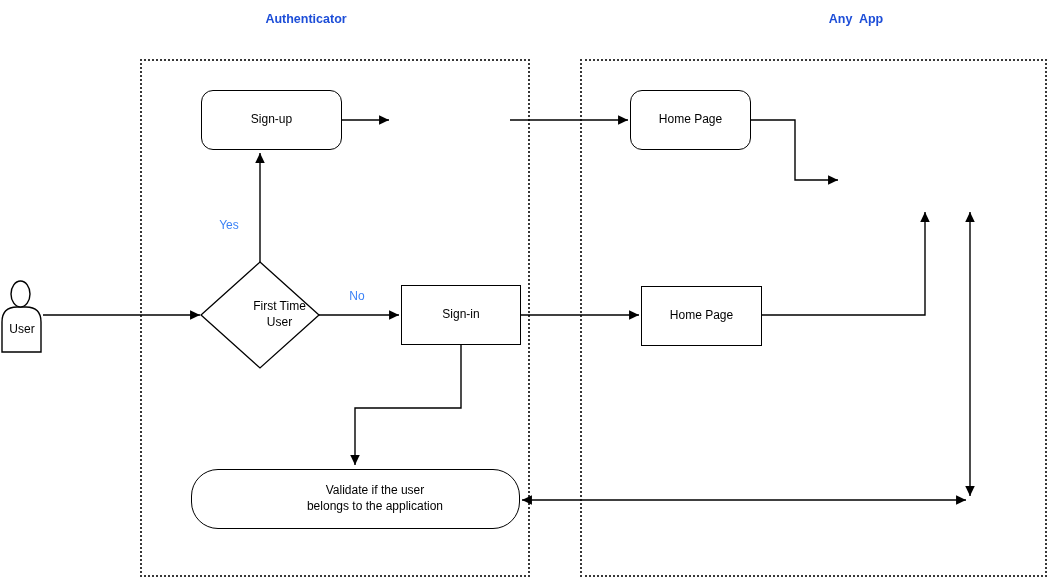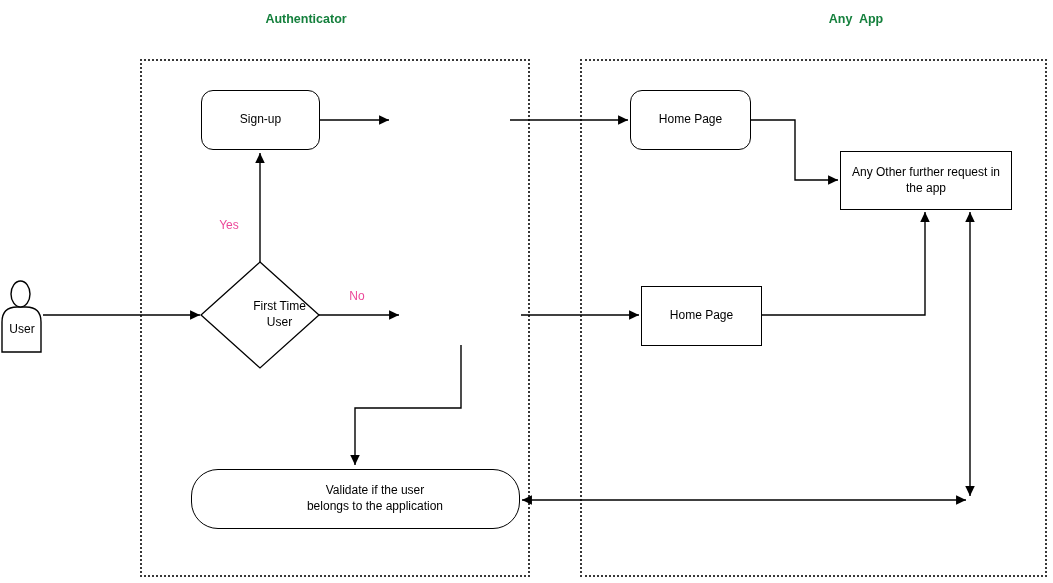--- a/index.html
+++ b/index.html
@@ -6,32 +6,32 @@
   * { box-sizing:border-box; }
   .canvas {
     position:relative; width:1053px; height:583px; background:#ffffff;
     font-family:"Liberation Sans", sans-serif; color:#000000; overflow:hidden;
   }
   .container-frame {
     position:absolute; border:2px dotted #383838; background:transparent;
   }
   .lane-title {
     position:absolute; transform:translateX(-50%);
-    font-size:12.5px; font-weight:bold; white-space:pre; color:#15803d;
+    font-size:12.5px; font-weight:bold; white-space:pre; color:#1d4ed8;
   }
   .edges-svg { position:absolute; left:0; top:0; width:1053px; height:583px; }
   .node {
     position:absolute; display:flex; align-items:center; justify-content:center;
     text-align:center; border:1.5px solid #000; background:#fff;
     font-size:12px; line-height:1.3; padding:0 2px;
   }
   .rounded { border-radius:12px; }
   .edge-label {
     position:absolute; transform:translate(-50%,-50%);
-    font-size:12px; background:#fff; padding:0 2px; color:#ec4899;
+    font-size:12px; background:#fff; padding:0 2px; color:#3b82f6;
   }
   .multiline span { display:block;margin-left:39px; }
   .actor-label {
     position:absolute; left:2px; top:322px; width:40px; text-align:center;
     font-size:12px; color:#000;
   }
 </style>
 </head>
 <body>
 
@@ -67,40 +67,40 @@
       <path d="M521,315 L639,315" marker-end="url(#arrow)"></path>
       <path d="M762,315 L925,315 L925,212" marker-end="url(#arrow)"></path>
       <path d="M461,345 L461,408 L355,408 L355,465" marker-end="url(#arrow)"></path>
       <path d="M522,500 L966,500" marker-start="url(#arrow)" marker-end="url(#arrow)"></path>
       <path d="M970,212 L970,496" marker-start="url(#arrow)" marker-end="url(#arrow)"></path>
     </g>
   </svg>
 
   <div class="actor-label">User</div>
 
-  <div class="node rounded" style="left:201px; top:90px; width:119px; height:60px;">
+  <div class="node rounded" style="left:201px; top:90px; width:141px; height:60px;">
     <span>Sign-up</span>
   </div>
 
 
   <div class="node rounded" style="left:630px; top:90px; width:121px; height:60px;">
     <span>Home Page</span>
   </div>
 
-  <div class="node" style="left:840px; top:151px; width:172px; height:59px;">
-    <span>Any Other further request in the app</span>
-  </div>
 
   <div class="node multiline" style="left:204px; top:292px; width:112px; height:46px; border:none; background:transparent;">
     <div>
       <span>First Time</span>
       <span>User</span>
     </div>
   </div>
 
+  <div class="node" style="left:401px; top:285px; width:120px; height:60px;">
+    <span>Sign-in</span>
+  </div>
 
   <div class="node" style="left:641px; top:286px; width:121px; height:60px;">
     <span>Home Page</span>
   </div>
 
   <div class="node rounded multiline" style="left:191px; top:469px; width:329px; height:60px;border-radius:27px;">
     <div>
       <span>Validate if the user</span>
       <span>belongs to the application</span>
     </div>

